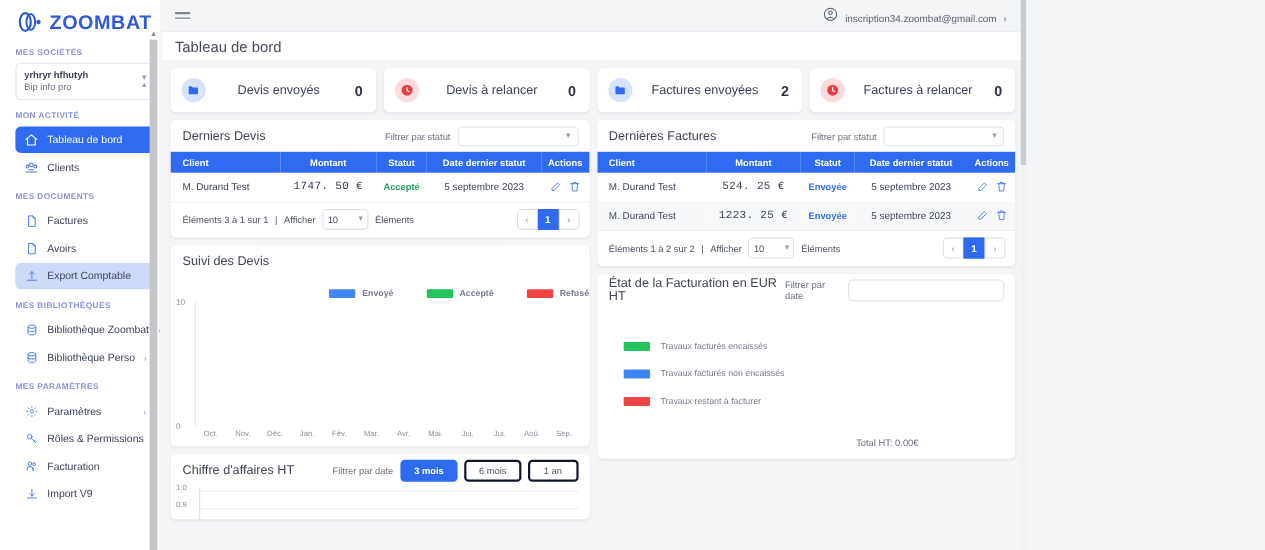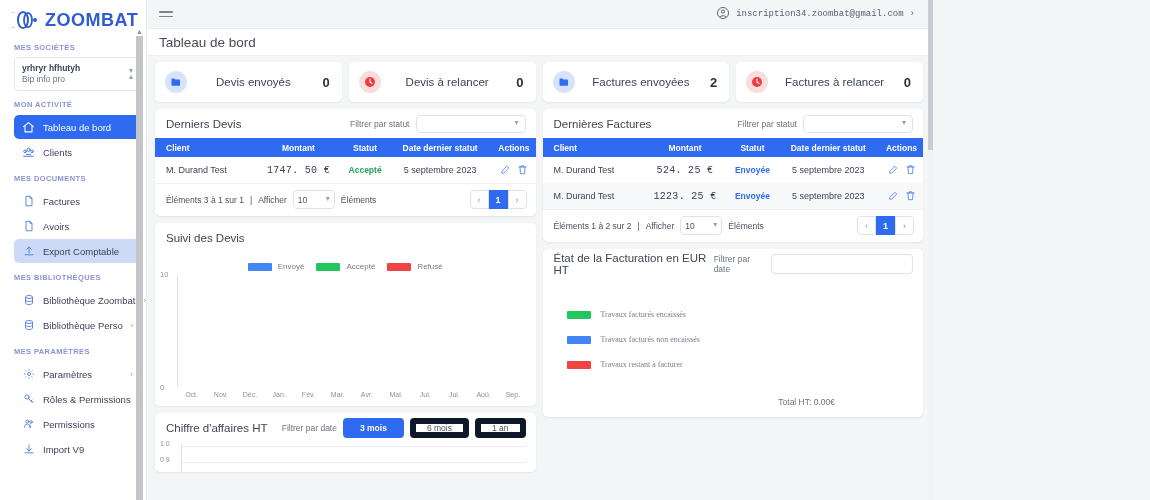--- a/index.html
+++ b/index.html
@@ -81,21 +81,21 @@
   .main { flex: 1; height: 500px; position: relative; overflow: hidden; background: #f4f5f7; }
 
   .topbar {
     height: 29px; background: #f4f5f7;
     display: flex; align-items: center; justify-content: space-between;
     padding: 0 18px 0 12px;
     border-bottom: 1px solid #e8eaee;
   }
   .hamburger { display:flex; flex-direction:column; gap:3px; cursor:pointer; }
   .hamburger span { display:block; width:14px; height:1.5px; background:#7c8290; border-radius:1px; }
-  .account { display:flex; align-items:center; gap:6px; font-size:9px; color:#5a6070;font-family:Liberation Mono, monospace; }
+  .account { display:flex; align-items:flex-end; gap:6px; font-size:9px; color:#5a6070; }
 
   .page-title-bar {
     height: 27px; background:#fff;
     display:flex; align-items:center; padding-left:12px;
     font-size: 13.5px; color:#464c59;
     border-bottom: 1px solid #ececee;
   }
 
   .content { padding: 6px 10px 0 8px; }
 
@@ -163,37 +163,37 @@
     width:19px; height:19px; border:1px solid #dfe2e7; background:#fff;
     display:flex; align-items:center; justify-content:center;
     font-size:9px; color:#8a909c;
   }
   .pg-btn:first-child { border-radius:4px 0 0 4px; }
   .pg-btn:last-child  { border-radius:0 4px 4px 0; }
   .pg-btn.current { background:#2f6bf0; color:#fff; border-color:#2f6bf0; font-weight:bold; }
 
   
   .chart-body { position:relative; }
-  .chart-legend { display:flex; justify-content:center; gap:12px; padding: 10px 0 4px; }
+  .chart-legend { display:flex; justify-content:flex-end; gap:30px; padding: 10px 0 4px; font-weight: bold; }
   .legend-item { display:flex; align-items:center; gap:6px; font-size:8px; color:#777d8a; }
   .swatch { width:24px; height:8px; border-radius:1px; display:block; }
   .plot { position:relative; height:112px; margin: 0 8px 0 22px; border-left:1px solid #dfe1e5; }
   .ytick { position:absolute; left:-18px; font-size:7.5px; color:#8b909b; }
   .xaxis { display:flex; justify-content:space-between; margin: 4px 8px 8px 22px; }
   .xtick { font-size:7px; color:#8b909b; flex:1; text-align:center; }
 
   .fact-body { padding: 18px 0 0 0; height:139px; position:relative; }
   .fact-legend { padding-left: 24px; display:flex; flex-direction:column; gap:16px; margin-top:14px; }
-  .fact-item { display:flex; align-items:center; gap:10px; font-size:8px; color:#777d8a;font-family:Liberation Serif, serif; }
+  .fact-item { display:flex; align-items:center; gap:10px; font-size:8px; color:#777d8a; }
   .fact-total { position:absolute; right:88px; bottom:10px; font-size:8.5px; color:#6b7280; }
 
   .seg-group { display:flex; gap:6px; align-items:center; }
   .seg {
     height:20px; min-width:46px; padding:0 11px;
-    border:6px solid #0f172a; border-radius:4px; background:#fff;
+    border:2px solid #0f172a; border-radius:4px; background:#fff;
     display:flex; align-items:center; justify-content:center;
     font-size:8.5px; color:#4b5160;
   }
   .seg.active { background:#2f6bf0; border-color:#2f6bf0; color:#fff; font-weight:bold; }
 
   .ca-plot { position:relative; height:28px; margin: 2px 10px 0 26px; border-left:1px solid #dfe1e5; }
   .ca-grid { position:absolute; left:0; right:0; height:1px; background:#eceef1; }
   .ca-ytick { position:absolute; left:-22px; font-size:7px; color:#8b909b; }
 
   .main-scrollbar {
@@ -344,21 +344,21 @@
       </div>
 
       <div class="nav-item">
         <span class="ico">
           <svg width="12" height="12" viewBox="0 0 24 24" fill="none" stroke="#4a7ae8" stroke-width="1.7" stroke-linecap="round">
               <circle cx="8.5" cy="7" r="3"></circle>
               <circle cx="16" cy="8" r="2.6"></circle>
               <path d="M3.5 19v-2a5 5 0 0 1 10 0v2M15 19v-2a4 4 0 0 0-1.2-2.8"></path>
             </svg>
         </span>
-        <span class="nav-label">Permissions</span>
+        <span class="nav-label">Facturation</span>
       </div>
 
       <div class="nav-item">
         <span class="ico">
           <svg width="12" height="12" viewBox="0 0 24 24" fill="none" stroke="#4a7ae8" stroke-width="1.8" stroke-linecap="round" stroke-linejoin="round">
               <path d="M12 4v12"></path>
               <path d="M7.5 11.5 12 16l4.5-4.5"></path>
               <path d="M4 19.5h16"></path>
             </svg>
         </span>

